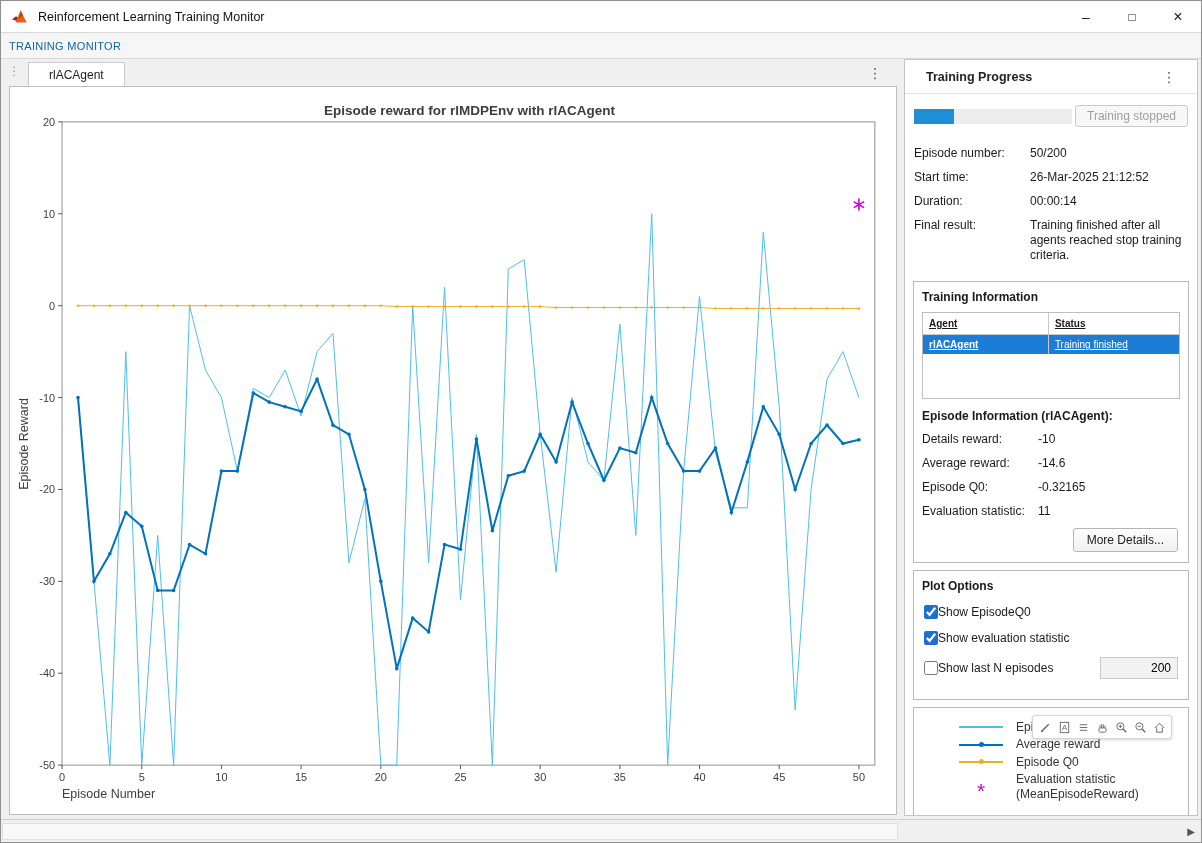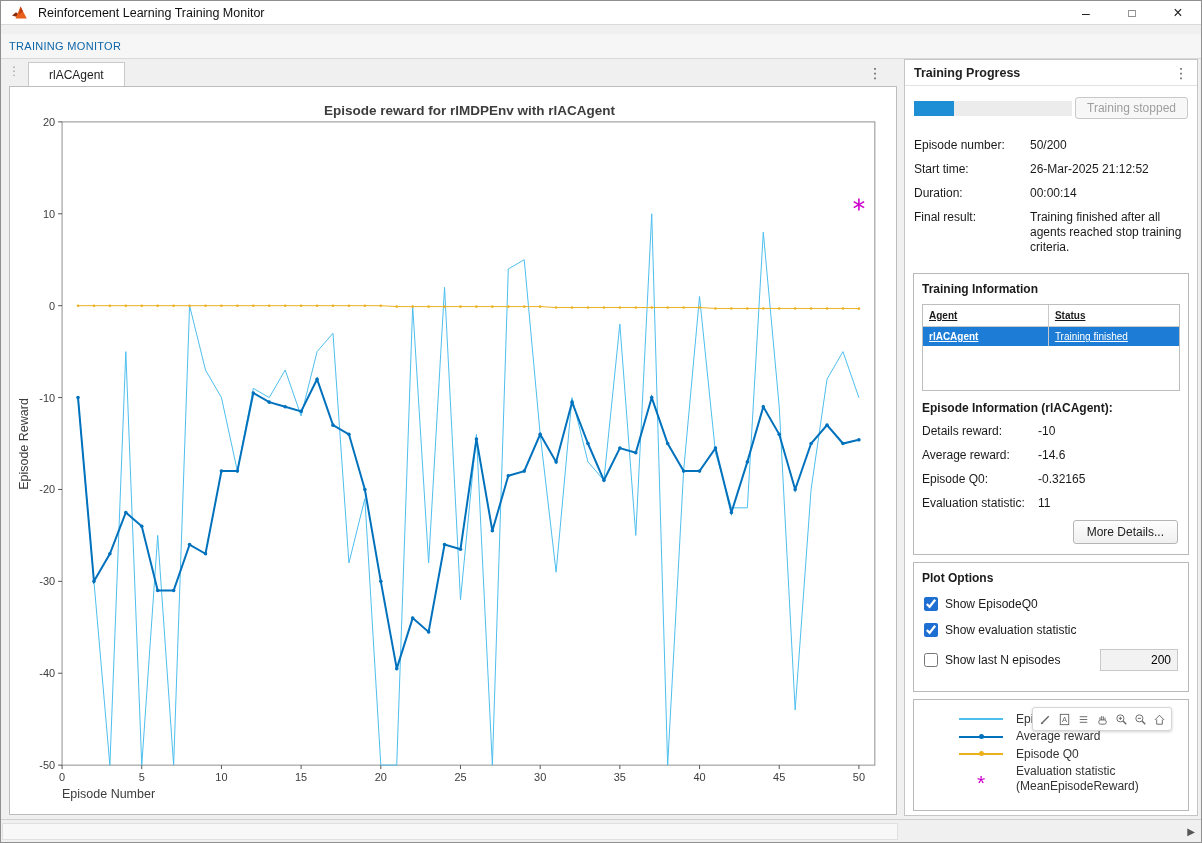--- a/index.html
+++ b/index.html
@@ -9,21 +9,21 @@
     font-family:"Liberation Sans", sans-serif;
     background:#e8e8e8;
   }
   .window {
     position:relative; width:1202px; height:843px;
     background:#f0f0f0; border:1px solid #8f8f8f; overflow:hidden;
   }
 
   
   .titlebar {
-    position:absolute; left:0; top:0; right:0; height:24px;
+    position:absolute; left:0; top:0; right:0; height:32px;
     background:#ffffff; border-bottom:1px solid #dadada;
     display:flex; align-items:center;
   }
   .logo { margin-left:10px; width:18px; height:18px; flex:none; }
   .win-title { margin-left:9px; font-size:12.5px; color:#111; }
   .win-controls { margin-left:auto; display:flex; height:100%; }
   .win-btn {
     width:46px; height:100%; display:flex; align-items:center; justify-content:center;
     color:#222; cursor:default;
   }
@@ -70,22 +70,22 @@
     position:absolute; left:52px; top:700px; width:815px; text-align:left;
     font-size:12.5px; color:#3d3d3d;
   }
 
   
   .right-panel {
     position:absolute; left:903px; top:58px; width:294px; height:757px;
     background:#fff; border:1px solid #c5c5c5; overflow:hidden;
   }
   .rp-header {
-    height:26px; border-bottom:1px solid #e2e2e2; display:flex; align-items:center;
-    padding:0 9px; font-weight:bold; font-size:12.5px; color:#222;
+    height:34px; border-bottom:1px solid #e2e2e2; display:flex; align-items:center;
+    padding:0 21px; font-weight:bold; font-size:12.5px; color:#222;
   }
   .rp-menu { margin-left:auto; color:#555; font-size:14px; font-weight:normal; }
 
   .progress-row { display:flex; align-items:center; padding:11px 9px 3px 9px; }
   .progress-track { width:158px; height:15px; background:#ececec; position:relative; flex:none; }
   .progress-fill { height:100%; background:#1e8fd5; width:0; }
   .btn-stopped {
     margin-left:auto; padding:3px 11px; font-size:12px; color:#9e9e9e;
     background:#f7f7f7; border:1px solid #c9c9c9; border-radius:3px;
     font-family:inherit;
@@ -110,21 +110,21 @@
   .ti-sel .cell:first-child { font-weight:bold; }
   .ti-fill { height:44px; }
 
   .ep-title { font-weight:bold; font-size:12px; color:#1a1a1a; margin:9px 0 3px 0; }
   .btn-more {
     display:block; margin:9px 2px 2px auto; padding:4px 13px; font-size:12px;
     border:1px solid #b5b5b5; border-radius:3px;
     background:linear-gradient(#fdfdfd,#f0f0f0); color:#222; font-family:inherit;
   }
 
-  .opt-row { display:flex; align-items:center; margin:12px 2px; font-size:12px; color:#1a1a1a; gap:7px; }
+  .opt-row { display:flex; align-items:center; margin:12px 2px; font-size:12px; color:#1a1a1a; }
   .opt-row input[type=checkbox] { width:14px; height:14px; accent-color:#1d6fd2; margin:0; flex:none; }
   .n-input {
     margin-left:auto; width:78px; padding:3px 6px; text-align:right; font-size:12px;
     color:#000000; background:#f2f2f2; border:1px solid #c9c9c9; font-family:inherit;
   }
 
   .legendbox {
     margin:7px 8px; border:1px solid #b9b9b9; background:#fff;
     padding:9px 0 6px 38px; position:relative; height:112px;
   }

